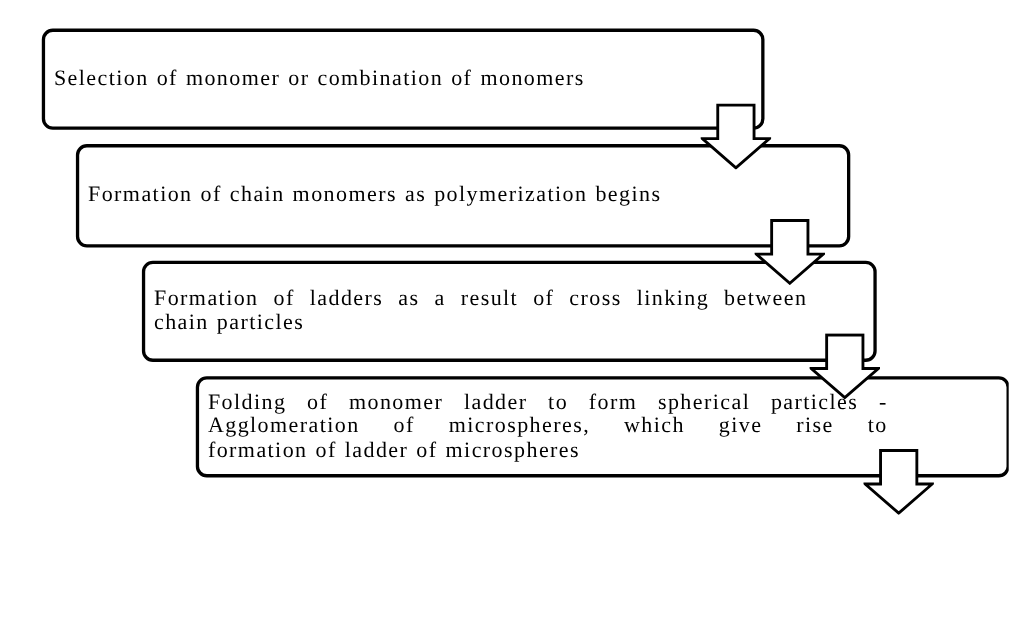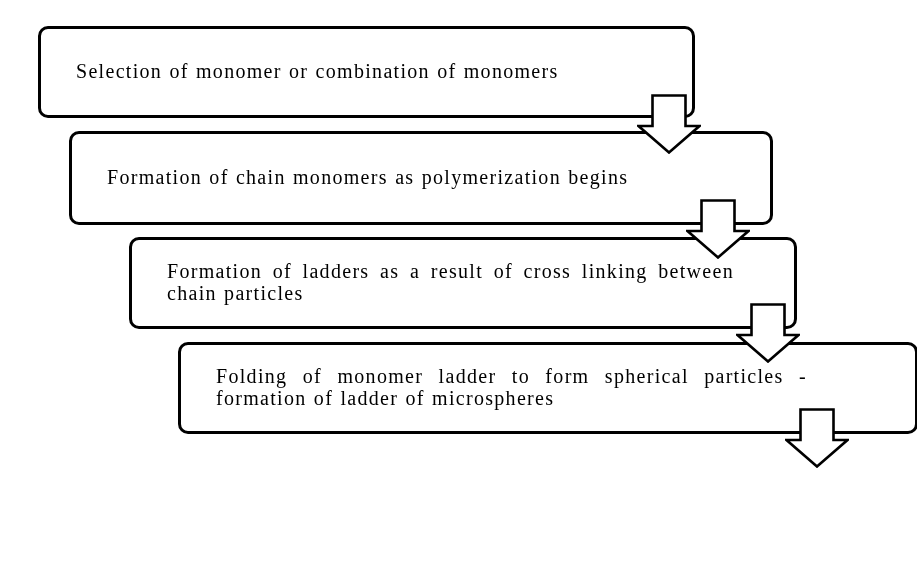--- a/index.html
+++ b/index.html
@@ -35,21 +35,21 @@
   .txt {
     box-sizing: border-box;
     width: 100%;
     padding: 0 8px;
     color: var(--ink);
     font-size: 20px;
     line-height: 21.6px;
     letter-spacing: 1.3px;
     word-spacing: 1px;
   }
-  .line { white-space: normal; margin-left: 27px; }
+  .line { white-space: normal; }
   .line.just { text-align: justify; text-align-last: justify; }
   .b1 { left: 38px;  top: 26px;  width: 657px; height: 92px; }
   .b2 { left: 69px;  top: 131px; width: 704px; height: 94px; }
   .b3 { left: 129px; top: 237px; width: 668px; height: 92px; }
   .b4 { left: 178px; top: 342px; width: 740px; height: 92px; }
   .b5 { left: 232px; top: 447px; width: 663px; height: 93px; }
   .b3 .txt { padding-right: 60px; }
   .b4 .txt { padding-right: 108px; }
   .arrow {
     position: absolute;
@@ -86,20 +86,21 @@
   <div class="box b3">
     <div class="txt">
       <div class="line just">Formation of ladders as a result of cross linking between</div>
       <div class="line">chain particles</div>
     </div>
   </div>
 
   <div class="box b4">
     <div class="txt">
       <div class="line just">Folding of monomer ladder to form spherical particles -</div>
+      <div class="line just">Agglomeration of microspheres, which give rise to</div>
       <div class="line">formation of ladder of microspheres</div>
     </div>
   </div>
 
 
   <svg class="arrow a1" viewBox="0 0 64 60" aria-hidden="true">
     <path d="M15.5 1.5 H48.5 V32 H62.5 L32 58.5 L1.5 32 H15.5 Z"></path>
   </svg>
   <svg class="arrow a2" viewBox="0 0 64 60" aria-hidden="true">
     <path d="M15.5 1.5 H48.5 V32 H62.5 L32 58.5 L1.5 32 H15.5 Z"></path>

